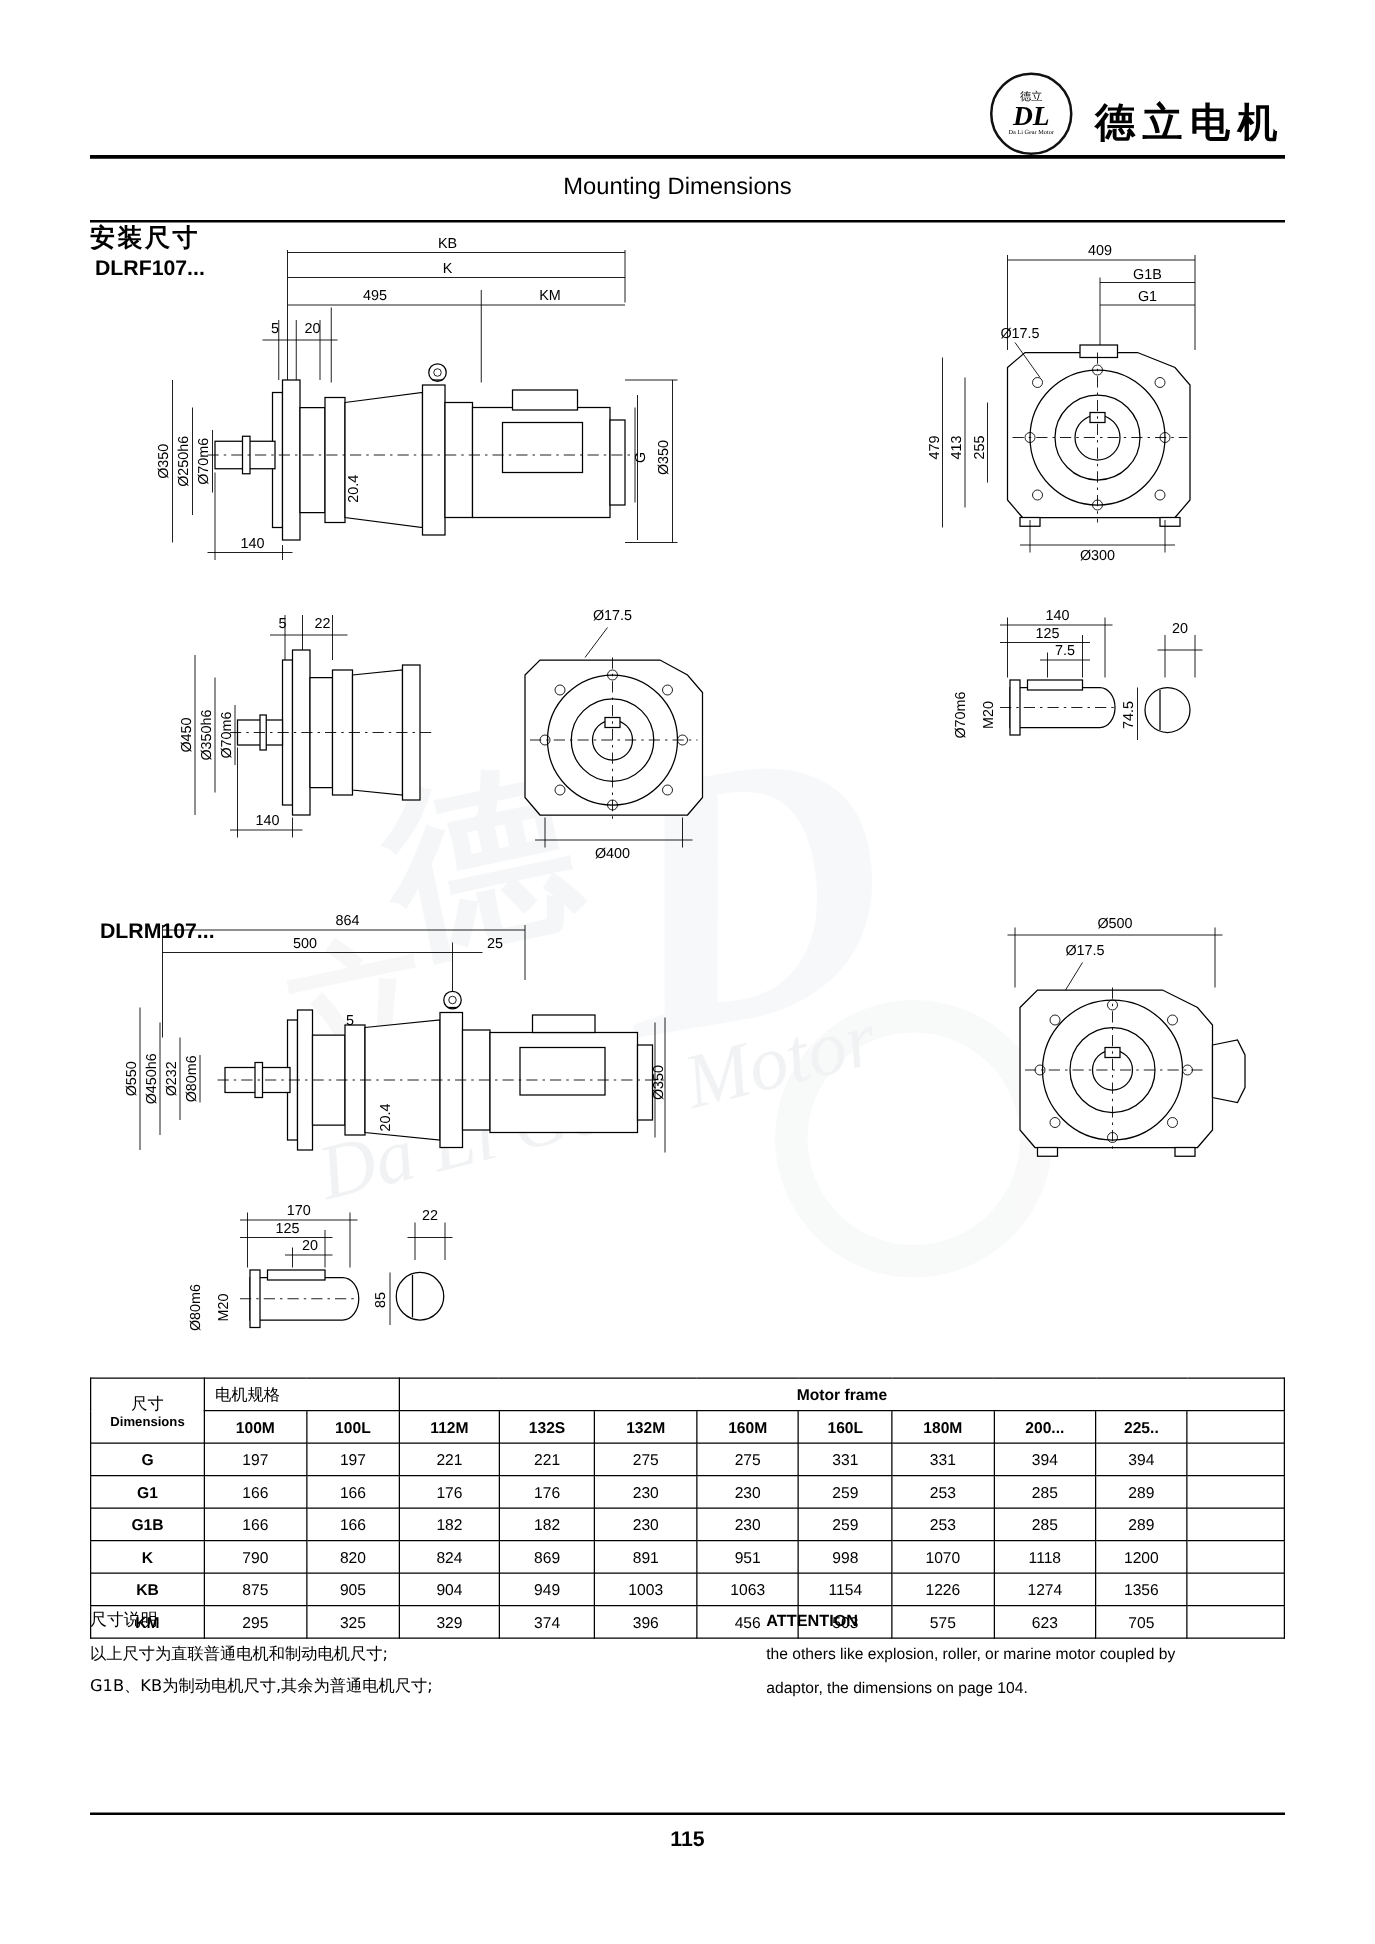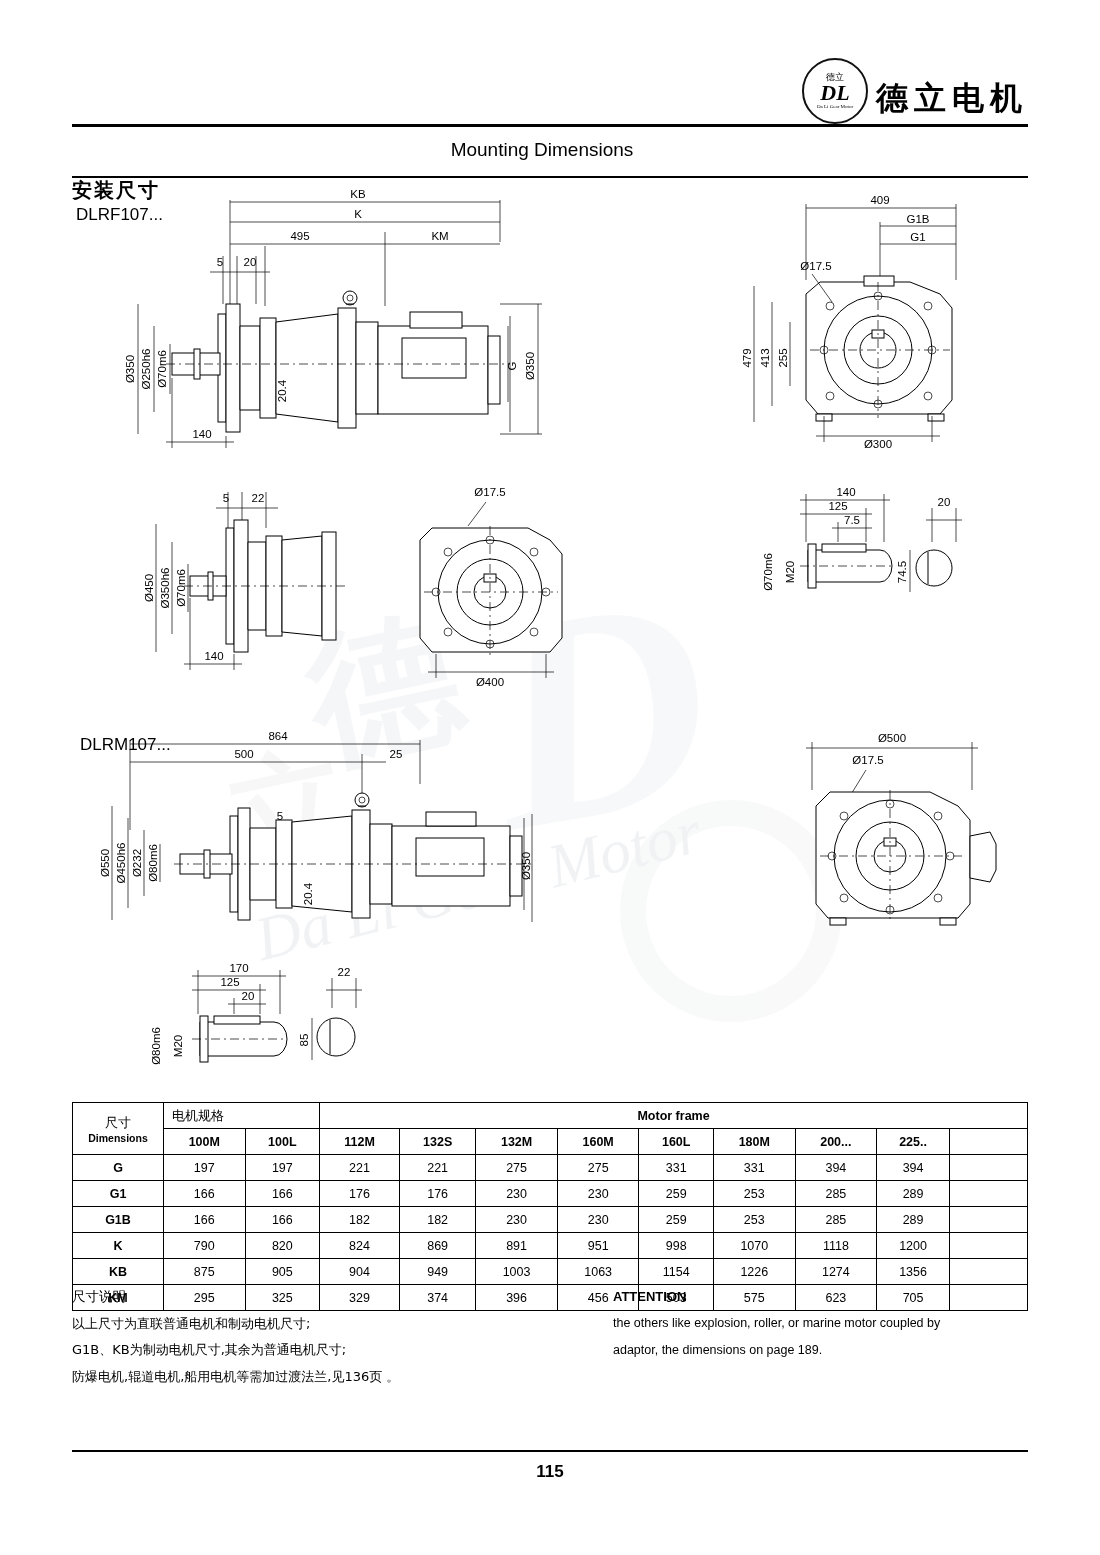--- a/index.html
+++ b/index.html
@@ -9,21 +9,21 @@
     font-family:"Liberation Sans", sans-serif;
     color:#000;
     position:relative;
     overflow:hidden;
   }
   .page{position:absolute;left:0;top:0;width:1100px;height:1555px;}
 
   
   .brand{
     position:absolute;right:72px;top:58px;
-    display:flex;align-items:center;gap:8px;
+    display:flex;align-items:center;gap:18px;
   }
   .brand-logo{
     width:62px;height:62px;border-radius:50%;
     border:2px solid #111;
     display:flex;align-items:center;justify-content:center;
     flex-direction:column;
     font-family:"Liberation Serif", serif;
     line-height:1;
   }
   .brand-logo .cn{font-size:9px;letter-spacing:0;}
@@ -83,21 +83,21 @@
   }
   .wm-gear{
     position:absolute;left:430px;top:280px;
     width:170px;height:170px;border-radius:50%;
     border:26px solid #cdd3d9;
   }
 
   
   .drawing{position:absolute;}
   .modeltag{
-    font-size:17px;font-weight:normal;font-family:"Liberation Sans", sans-serif;
+    font-size:17px;font-weight:bold;font-family:"Liberation Sans", sans-serif;
   }
   svg{display:block;overflow:visible;}
   .ln{stroke:#000;stroke-width:1;fill:none;}
   .thin{stroke:#000;stroke-width:.7;fill:none;}
   .dash{stroke:#000;stroke-width:.7;fill:none;stroke-dasharray:9 4 2 4;}
   .fillw{fill:#fff;stroke:#000;stroke-width:1;}
   .dimtxt{font-size:11.5px;font-family:"Liberation Sans", sans-serif;fill:#000;}
 
   
   .tablewrap{position:absolute;left:72px;top:1102px;width:956px;}
@@ -631,24 +631,23 @@
           <td></td>
         </tr>
       </tbody>
     </table>
   </div>
 
   <div class="notes">
     <div class="h">尺寸说明</div>
     <div>以上尺寸为直联普通电机和制动电机尺寸;</div>
     <div>G1B、KB为制动电机尺寸,其余为普通电机尺寸;</div>
-    <div>防爆电机,辊道电机,船用电机等需加过渡法兰,见136页 。</div>
   </div>
 
   <div class="attention">
     <div class="h">ATTENTION</div>
     <div>the others like explosion, roller, or marine motor coupled by</div>
-    <div>adaptor, the dimensions on page 189.</div>
+    <div>adaptor, the dimensions on page 104.</div>
   </div>
 
   <div class="rule-bottom"></div>
   <div class="pageno">115</div>
 </div>
 
 </body></html>

